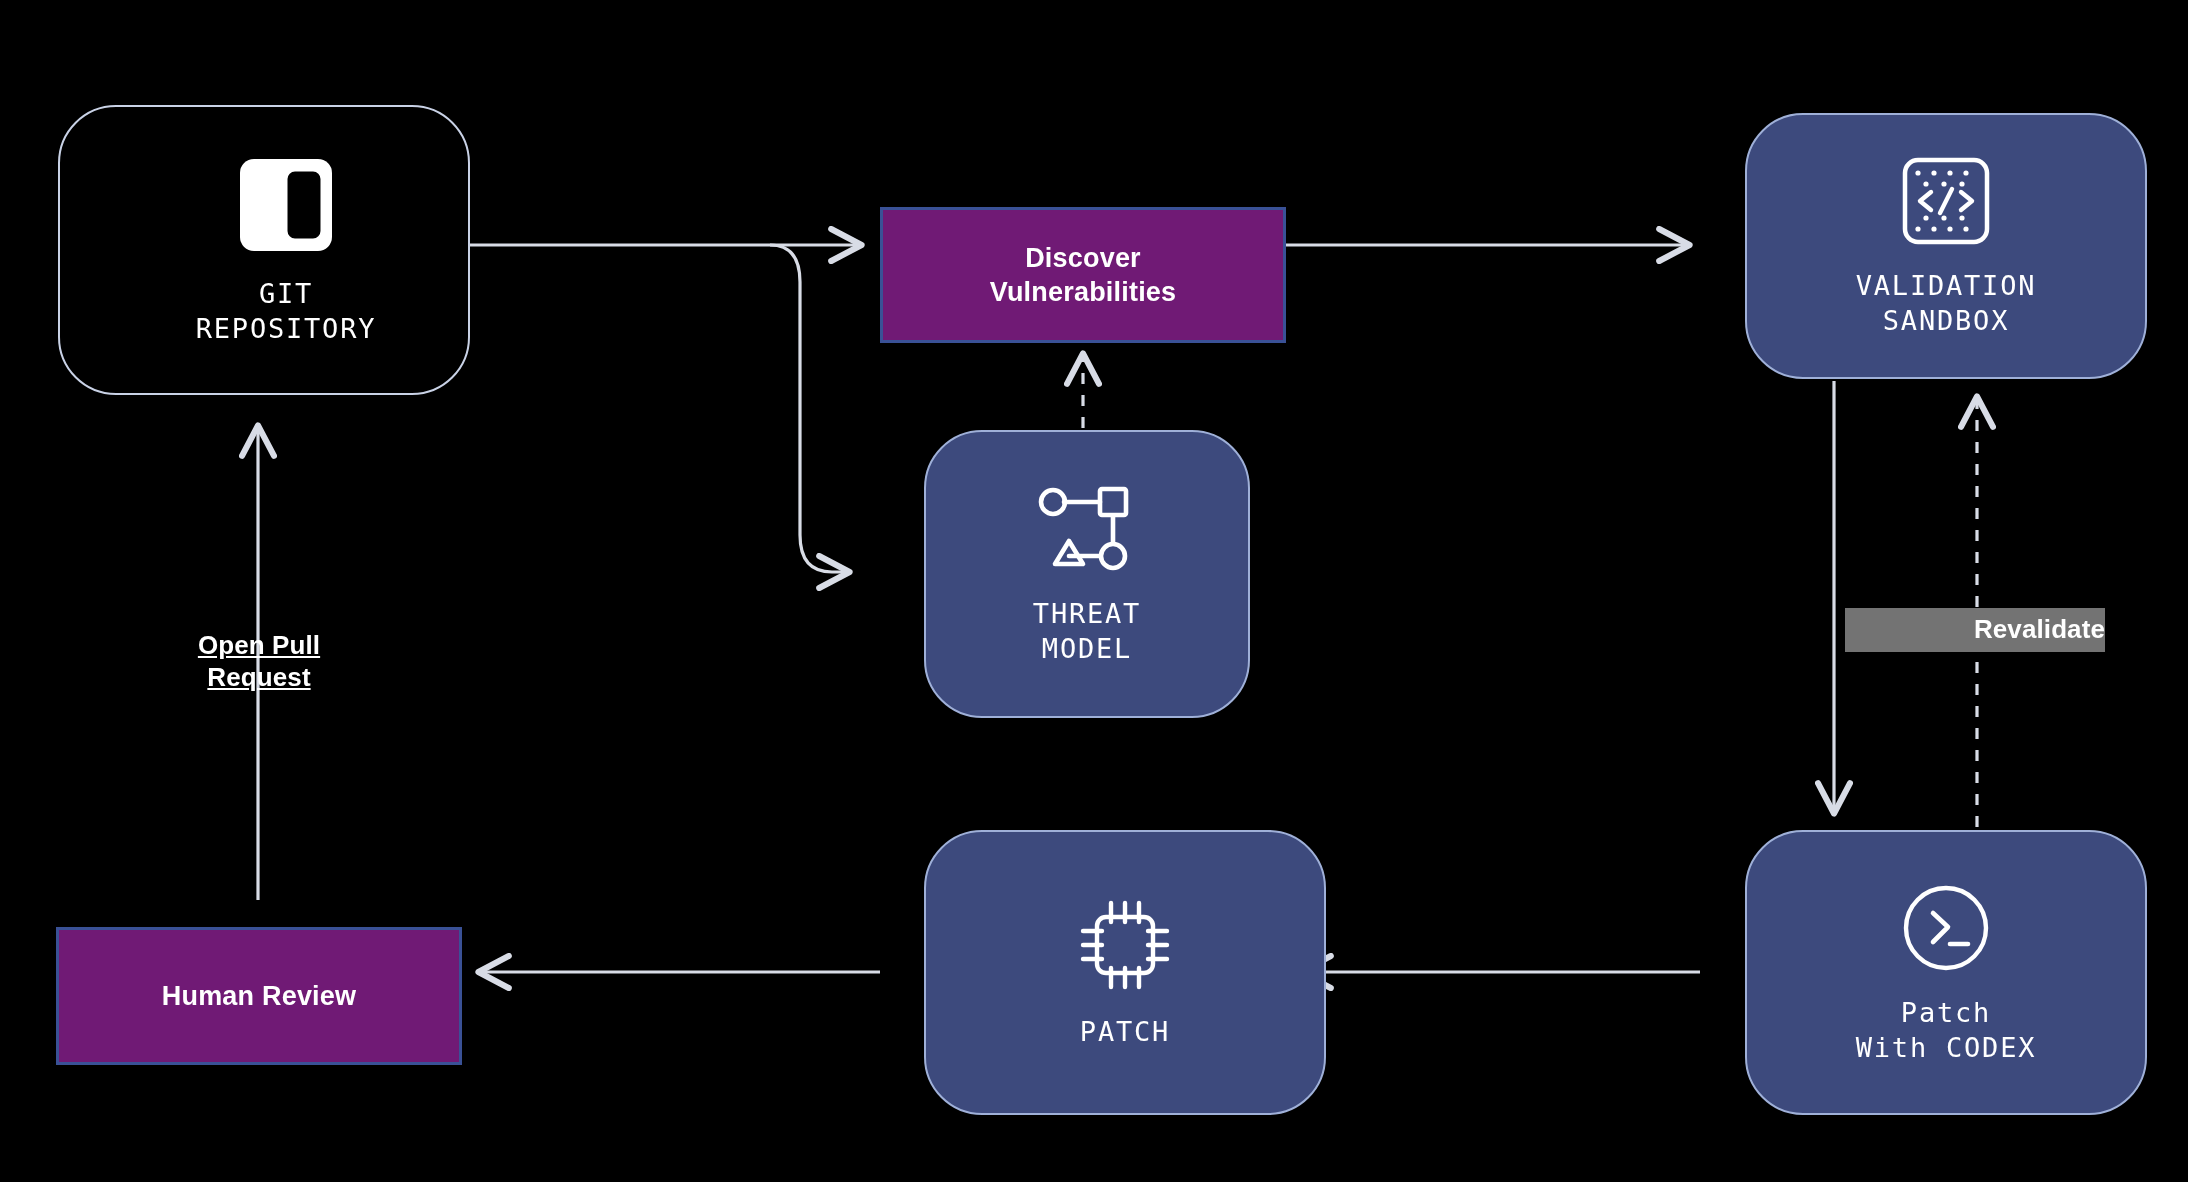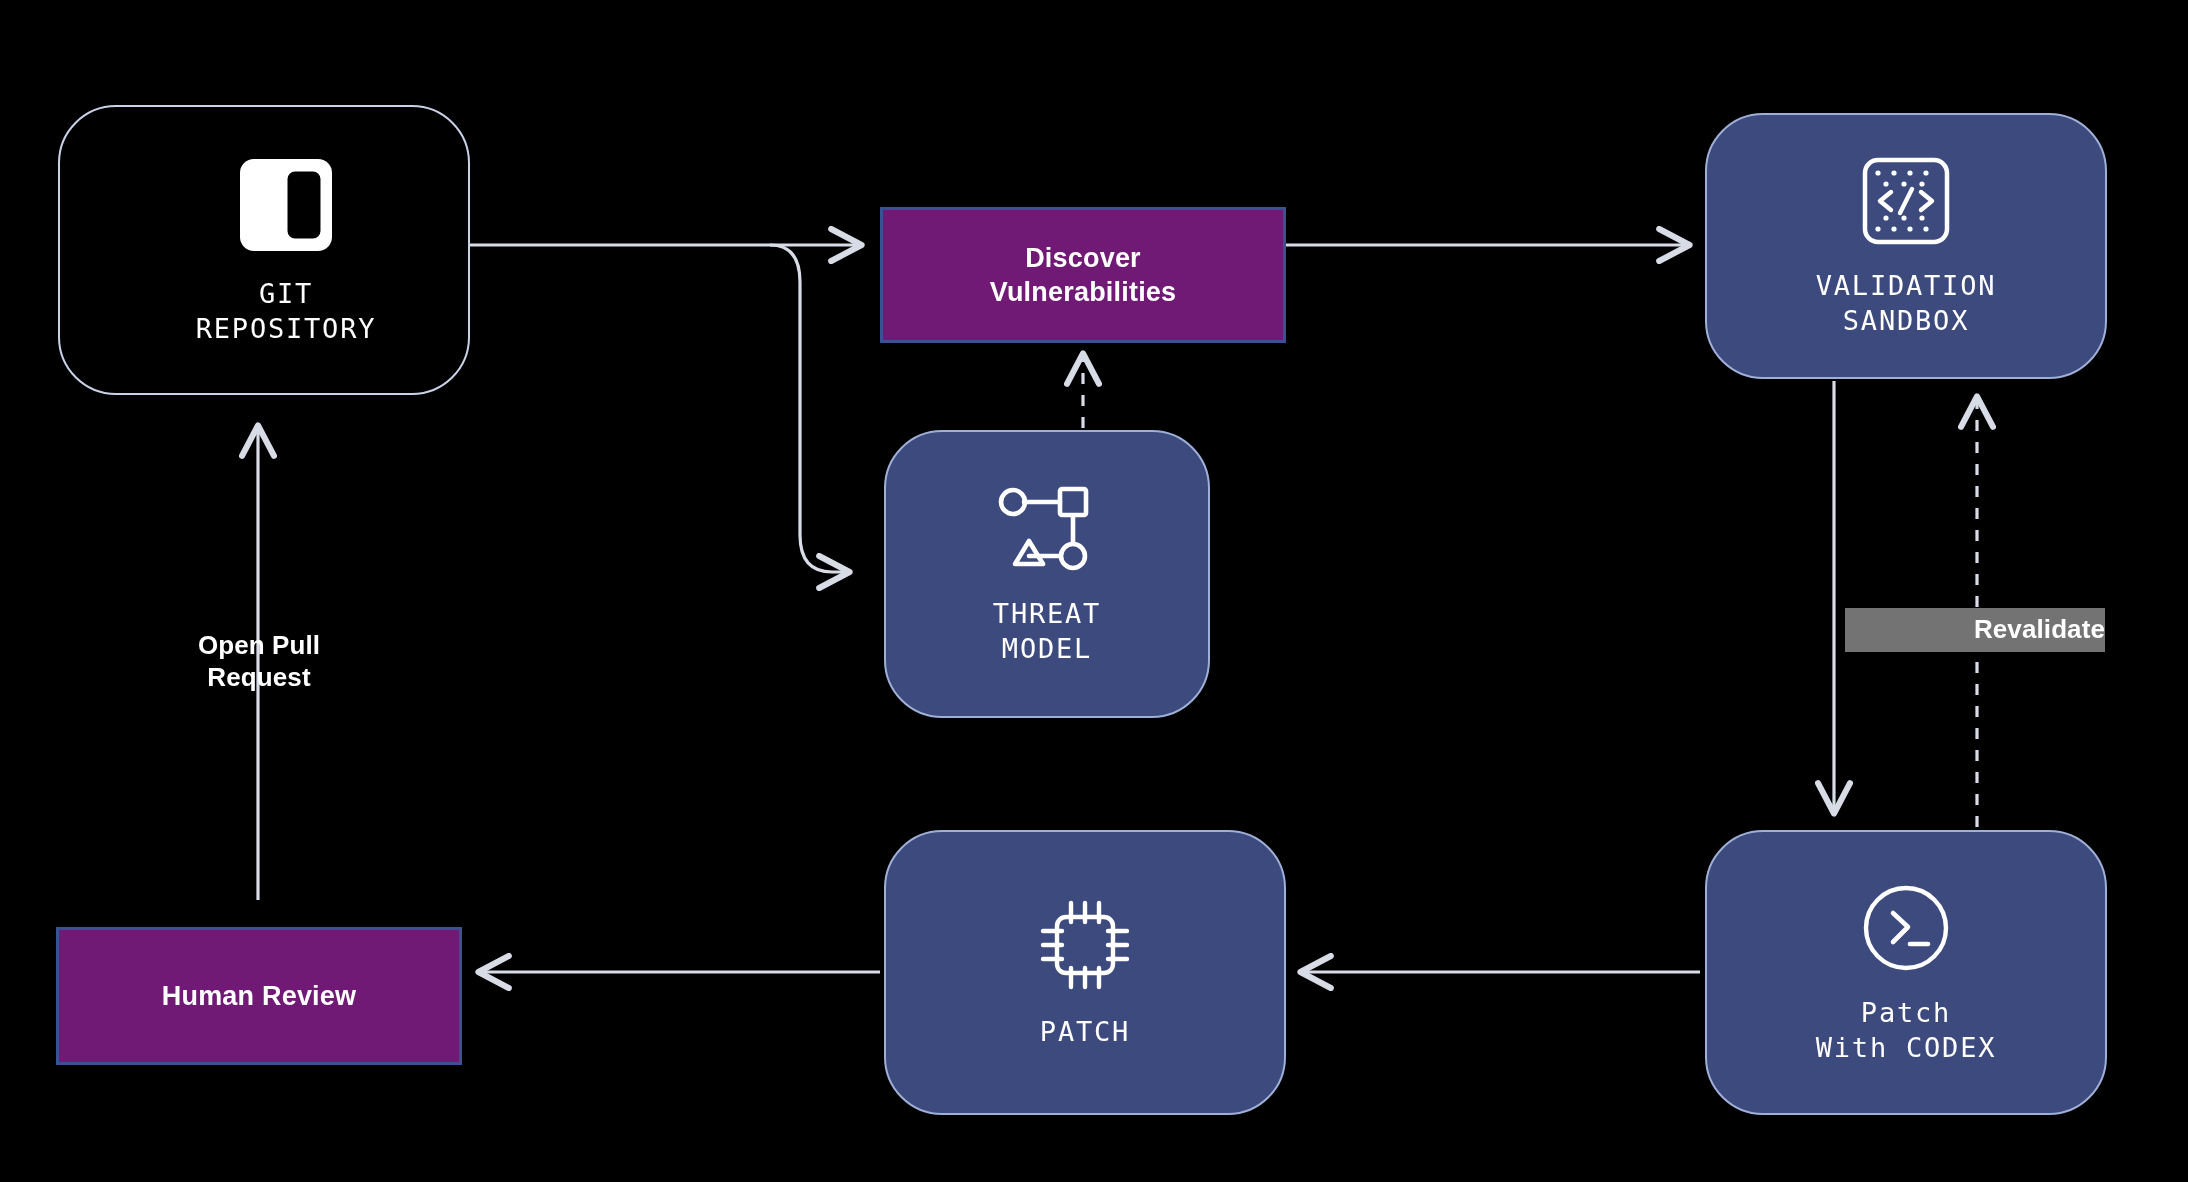--- a/index.html
+++ b/index.html
@@ -32,20 +32,21 @@
     box-sizing: border-box;
     display: flex;
     flex-direction: column;
     align-items: center;
     justify-content: center;
   }
   .node-filled {
     background: #3d4a7d;
     border: 2px solid #9fb0d8;
     border-radius: 58px;
+    margin-left: 40px;
   }
   .node-outline {
     background: #000000;
     border: 2px solid #c9d2e6;
     border-radius: 58px;
   }
   .node-rect {
     background: #701a75;
     border: 3px solid #3a5196;
     border-radius: 0;
@@ -226,18 +227,18 @@
     </span>
     <span class="node-label">Patch
 With CODEX</span>
   </div>
 
   <div class="node node-rect" style="left:56px; top:896px; width:406px; height:138px;">
     <span class="node-label-sans">Human Review</span>
   </div>
 
 
-  <div class="edge-label" style="left:128px; top:630px; width:262px;">Open Pull
+  <div class="edge-label" style="left:128px; top:630px; width:262px;text-decoration:underline;">Open Pull
 Request</div>
 
   <div class="edge-label" style="left:1845px; top:608px; width:260px; text-align:right; background:#737373; padding:6px 0;">Revalidate</div>
 
 </div>
 
 </body></html>

